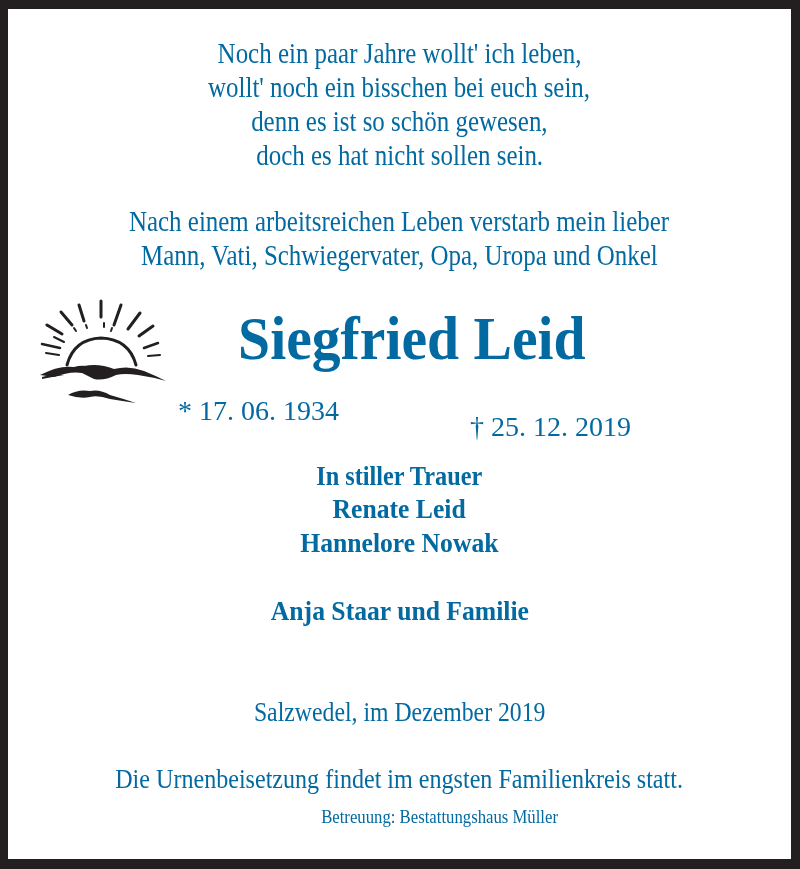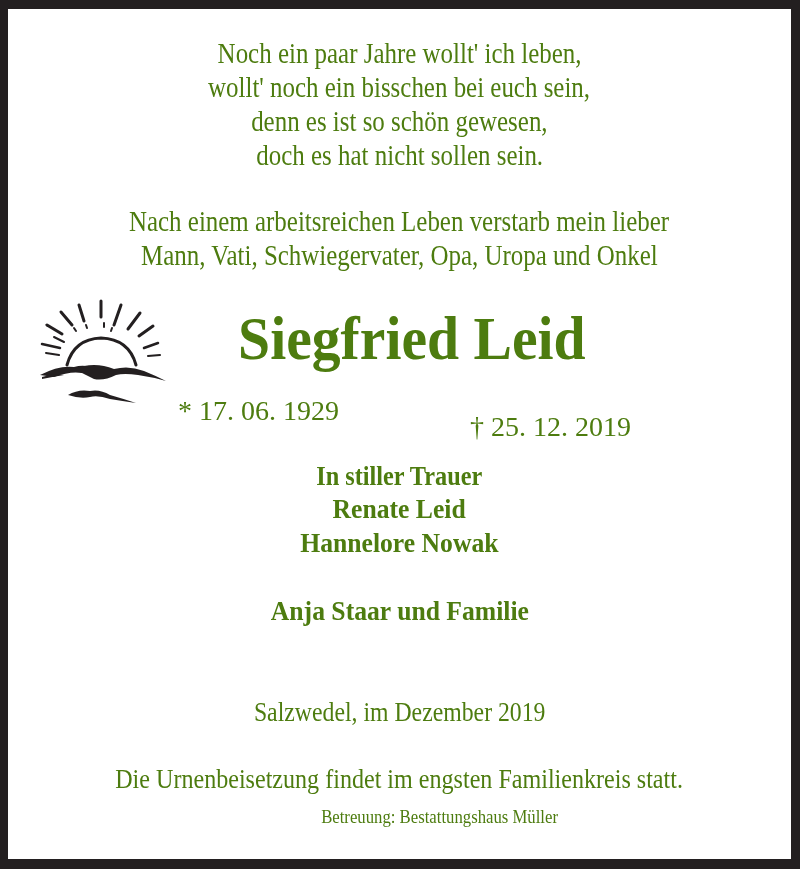--- a/index.html
+++ b/index.html
@@ -1,19 +1,19 @@
 <!DOCTYPE html>
 <html><head>
 <meta charset="utf-8">
 <style>
   html, body { margin: 0; padding: 0; background: #231f20; }
   body { width: 800px; height: 869px; position: relative; overflow: hidden; }
   .card {
     position: absolute; left: 8px; top: 9px; width: 783px; height: 850px;
-    background: #ffffff; color: #4d7c0f;
+    background: #ffffff; color: #0369a1;
     font-family: "Liberation Serif", "DejaVu Serif", serif;
   }
   .line {
     position: absolute; left: 0; width: 783px; text-align: center;
     white-space: nowrap;
   }
   .line span { display: inline-block; transform-origin: center; }
   .poem { font-size: 29px; }
   .poem span { transform: scaleX(0.86); }
   .intro { font-size: 29px; }
@@ -74,21 +74,21 @@
     <g fill="#231f20">
       <path d="M6 80 Q25 70 40 72 Q55 68 72 78 Q60 76 48 78 Q36 76 20 82 Z"></path>
       <path d="M40 74 Q60 66 80 74 Q95 70 110 76 Q120 80 132 86 Q118 82 104 80 Q90 78 82 80 Q70 86 60 84 Q52 80 40 74 Z"></path>
       <path d="M8 82 Q20 78 30 80 Q18 82 8 84 Z"></path>
       <path d="M34 100 Q44 94 56 96 Q66 94 76 100 Q90 104 102 108 Q88 106 76 104 Q64 100 56 102 Q46 104 34 100 Z"></path>
     </g>
   </svg>
 
   <div class="line name" style="top:294px; left:12px"><span>Siegfried Leid</span></div>
 
-  <div class="dates date-birth"><span>* 17. 06. 1929</span></div>
+  <div class="dates date-birth"><span>* 17. 06. 1934</span></div>
   <div class="dates date-death"><span>† 25. 12. 2019</span></div>
 
   <div class="line mourn-label" style="top:452px"><span>In stiller Trauer</span></div>
   <div class="line mourner" style="top:485px"><span>Renate Leid</span></div>
   <div class="line mourner" style="top:519px"><span>Hannelore Nowak</span></div>
   <div class="line mourner" style="top:587px"><span>Anja Staar und Familie</span></div>
 
   <div class="line place" style="top:688px"><span>Salzwedel, im Dezember 2019</span></div>
 
   <div class="line notice" style="top:754px"><span>Die Urnenbeisetzung findet im engsten Familienkreis statt.</span></div>

